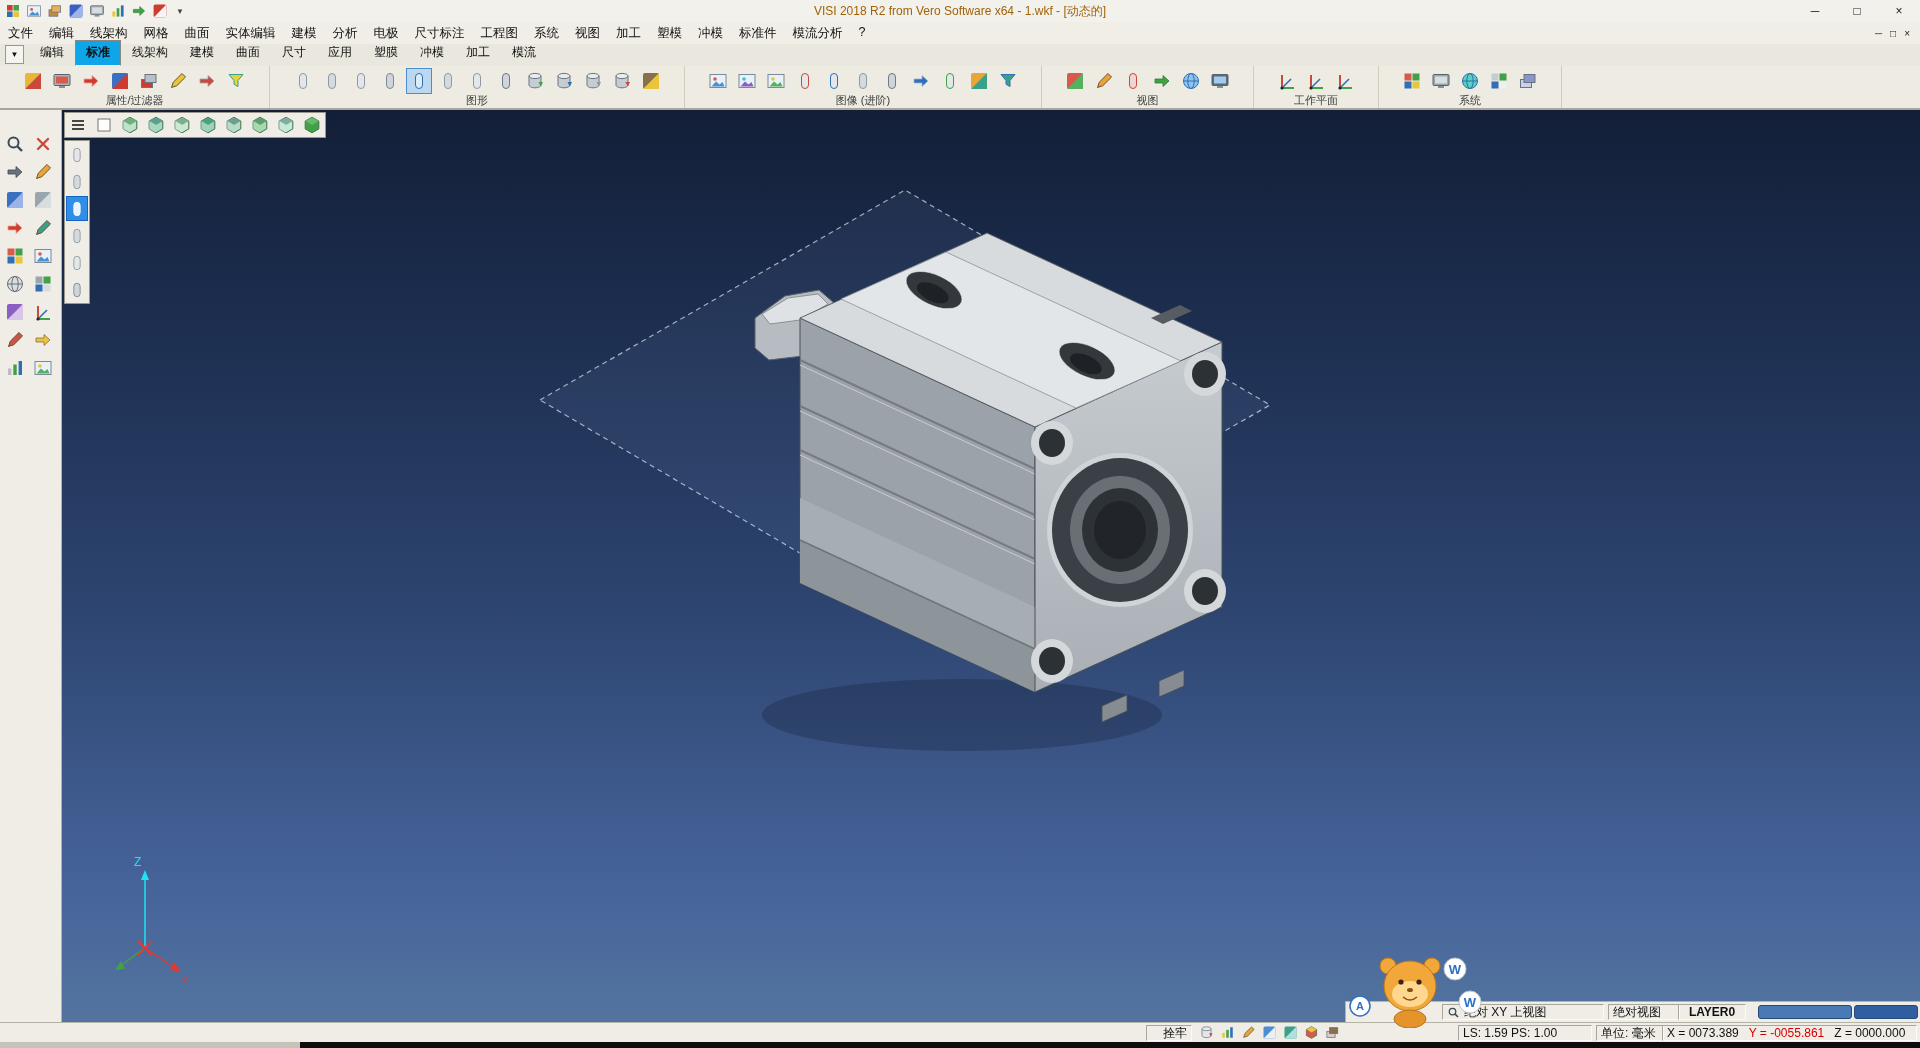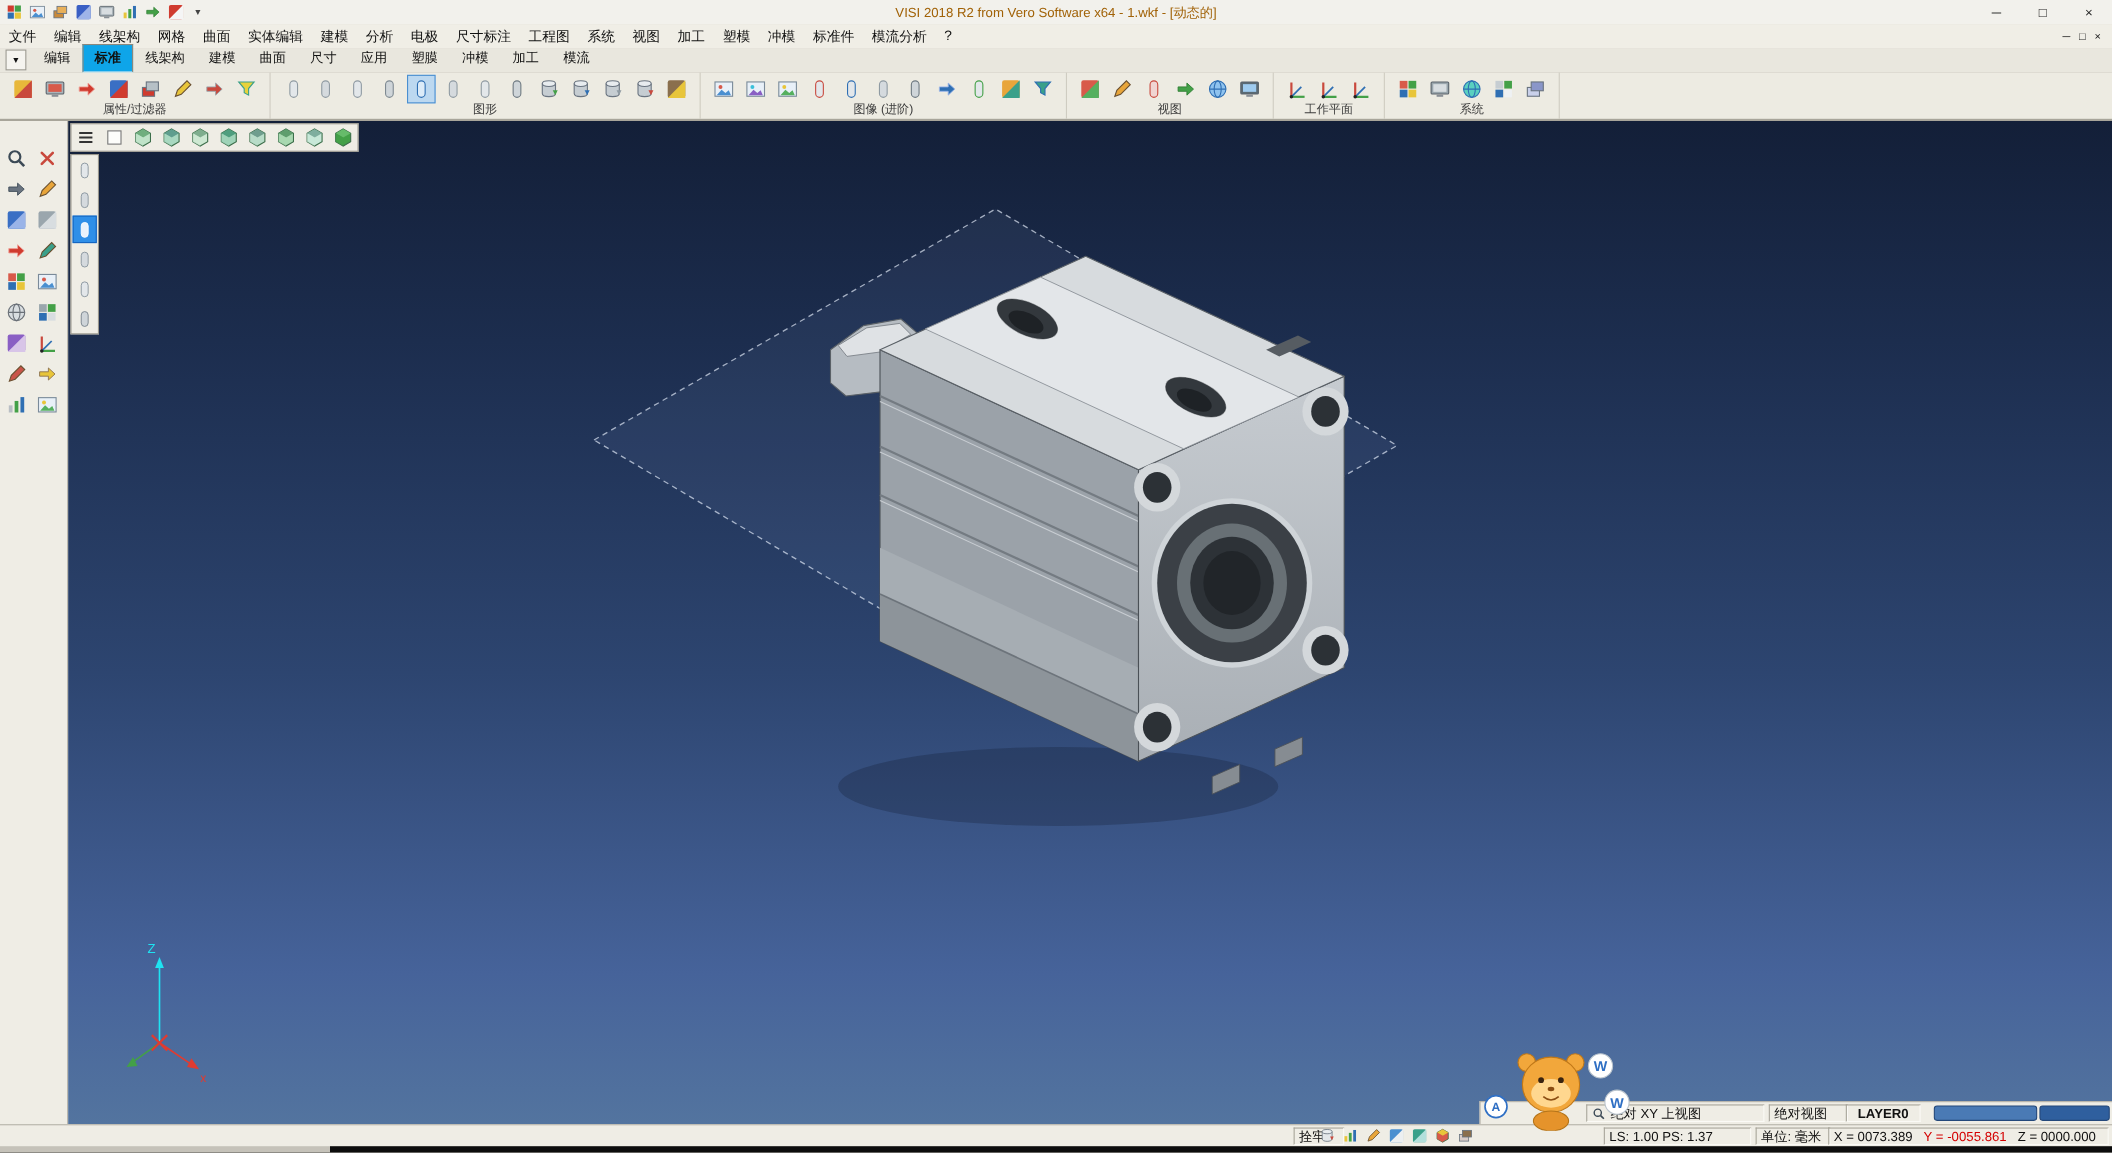--- a/index.html
+++ b/index.html
@@ -23,21 +23,21 @@
   .tabsrow{position:absolute;left:0;top:44px;right:0;height:22px;background:#e9e7de;
            border-bottom:1px solid #b5b2a8;display:flex;align-items:flex-end;font-size:12px}
   .tabdrop{width:17px;height:17px;border:1px solid #9a988e;background:#f5f4ef;display:flex;
            align-items:center;justify-content:center;margin:0 5px 2px 5px;font-size:8px}
   .tab{padding:3px 10px 4px;border:1px solid transparent;white-space:nowrap}
   .tab.selected{background:#0ea5e9;border-color:#8a887e;border-bottom-color:#f9f8f4;font-weight:bold}
   
   .ribbon{position:absolute;left:0;top:66px;right:0;height:44px;background:#edebe2;
           border-bottom:2px solid #a8a59a;display:flex;box-sizing:border-box}
   .rgroup{display:flex;flex-direction:column;justify-content:space-between;
-          padding:2px 8px 1px;border-right:1px solid #cfccc1}
+          padding:2px 20px 1px;border-right:1px solid #cfccc1}
   .ricons{display:flex;gap:3px;align-items:center;height:26px}
   .ricon{width:24px;height:24px;display:flex;align-items:center;justify-content:center;border:1px solid transparent}
   .ricon.selected{background:#bcd8f0;border-color:#4a8fd0}
   .rlabel{font-size:11px;color:#3c3c3c;text-align:center;line-height:13px;white-space:nowrap}
   
   .lefttools{position:absolute;left:0;top:110px;width:62px;bottom:26px;background:#efede5;
              border-right:1px solid #b5b2a8;display:grid;grid-template-columns:repeat(2,27px);
              grid-auto-rows:27px;justify-content:center;align-content:start;padding-top:22px;gap:1px;box-sizing:border-box}
   .ltool{width:24px;height:24px;display:flex;align-items:center;justify-content:center}
   
@@ -57,21 +57,21 @@
   .statusbar{position:absolute;left:0;right:0;top:1022px;height:19px;background:#efede5;
              border-top:1px solid #b5b2a8;font-size:12px;z-index:4}
   .sseg{position:absolute;top:2px;height:14px;line-height:14px;padding:0 4px;white-space:nowrap;
         border:1px solid;border-color:#a8a59a #fbfaf6 #fbfaf6 #a8a59a;box-sizing:content-box}
   #seg-view{left:96px;width:152px;display:flex;align-items:center;gap:4px}
   #seg-absview{left:262px;width:62px;text-align:left}
   #seg-layer{left:332px;width:58px;font-weight:bold;text-align:center}
   .swatch{position:absolute;top:3px;height:12px;border-radius:3px;border:1px solid #24487a}
   #swatch1{left:412px;width:92px}
   #swatch2{left:508px;width:62px}
-  #seg-snap{left:1176px;width:36px;text-align:left}
+  #seg-snap{left:1146px;width:36px;text-align:right}
   #statusicons{position:absolute;left:1198px;top:2px;height:15px;display:flex;gap:5px;align-items:center}
   .sicon{width:16px;height:16px;display:flex;align-items:center;justify-content:center}
   #seg-lsps{left:1458px;width:124px}
   #seg-units{left:1596px;width:58px}
   #seg-coords{left:1662px;right:3px}
   #seg-coords span{margin-right:10px}
   .red{color:#d40000}
   
   .bottomstrip{position:absolute;left:0;right:0;top:1041px;height:7px;background:#0d0d0d}
   .bottomgray{position:absolute;left:0;top:0;width:300px;height:7px;background:#c5c2b9}
@@ -859,21 +859,21 @@
             <path d="M10 10 V17.8 L3.2 13.9 V6.1 Z" fill="#d85a4a" opacity="0.75"></path>
           </svg>
         </div>
         <div class="sicon">
           <svg width="15" height="15" viewBox="0 0 20 20">
             <rect x="2.5" y="8.5" width="11" height="8" fill="#d7ccc8" stroke="#6a7480"></rect>
             <rect x="6" y="3.5" width="11" height="8" fill="#8a6f4d" stroke="#6a7480"></rect>
           </svg>
         </div>
       </div>
-    <div class="sseg" id="seg-lsps">LS: 1.00 PS: 1.37</div>
+    <div class="sseg" id="seg-lsps">LS: 1.59 PS: 1.00</div>
     <div class="sseg" id="seg-units">单位: 毫米</div>
     <div class="sseg" id="seg-coords">
       <span>X = 0073.389</span><span class="red">Y = -0055.861</span><span>Z = 0000.000</span>
     </div>
   </div>
 
   <div class="bottomstrip">
     <div class="bottomgray"></div>
   </div>
 

